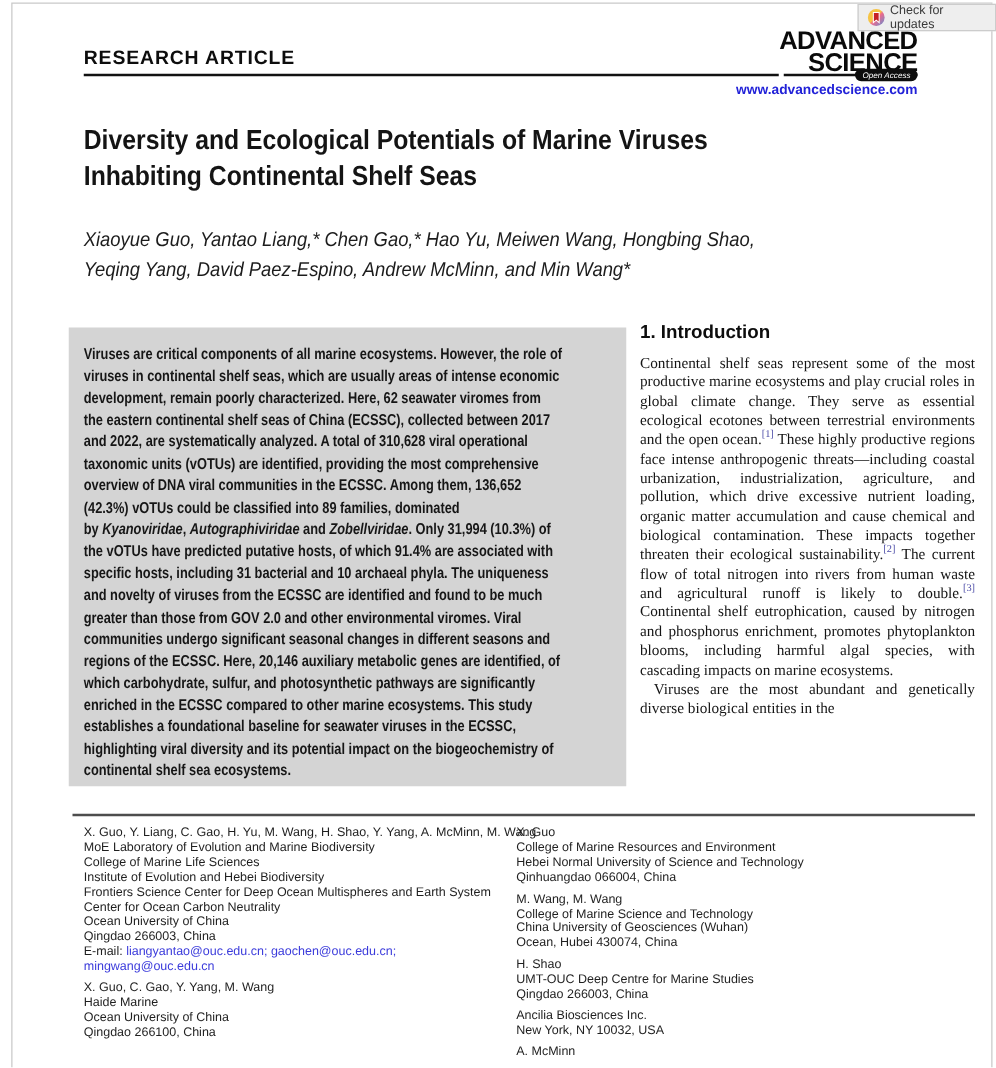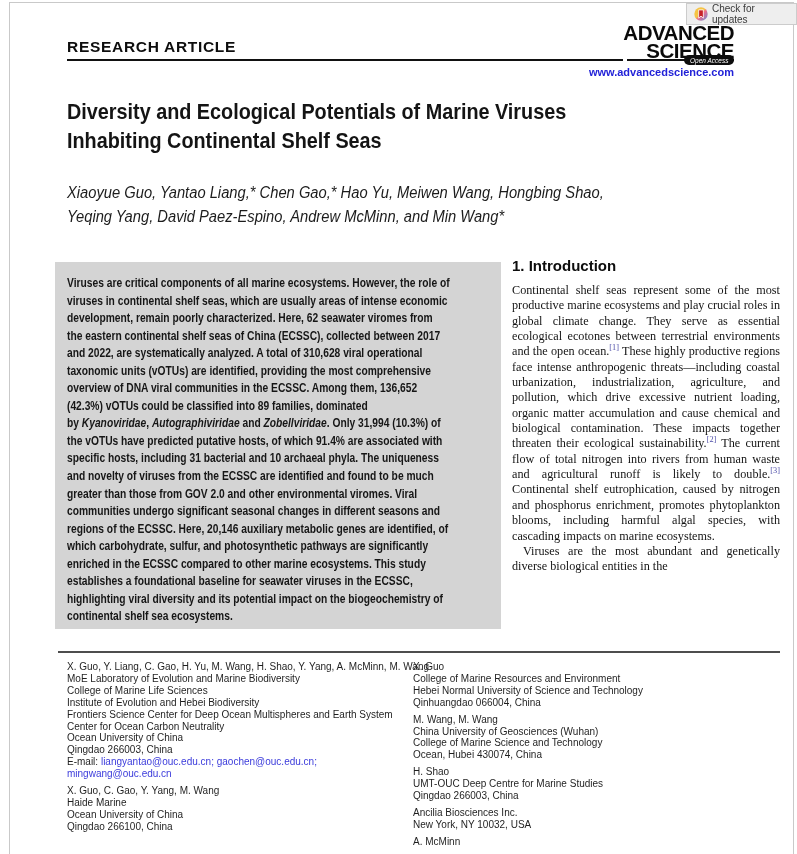--- a/index.html
+++ b/index.html
@@ -125,22 +125,22 @@
     </div>
   <div class="foot-col" id="foot-right">
       <div class="fblock">
         <div class="fnames">X. Guo</div>
         <div class="fline">College of Marine Resources and Environment</div>
         <div class="fline">Hebei Normal University of Science and Technology</div>
         <div class="fline">Qinhuangdao 066004, China</div>
       </div>
       <div class="fblock">
         <div class="fnames">M. Wang, M. Wang</div>
+        <div class="fline">College of Marine Science and Technology</div>
         <div class="fline">China University of Geosciences (Wuhan)</div>
-        <div class="fline">College of Marine Science and Technology</div>
         <div class="fline">Ocean, Hubei 430074, China</div>
       </div>
       <div class="fblock">
         <div class="fnames">H. Shao</div>
         <div class="fline">UMT-OUC Deep Centre for Marine Studies</div>
         <div class="fline">Qingdao 266003, China</div>
       </div>
       <div class="fblock">
         <div class="fline">Ancilia Biosciences Inc.</div>
         <div class="fline">New York, NY 10032, USA</div>

